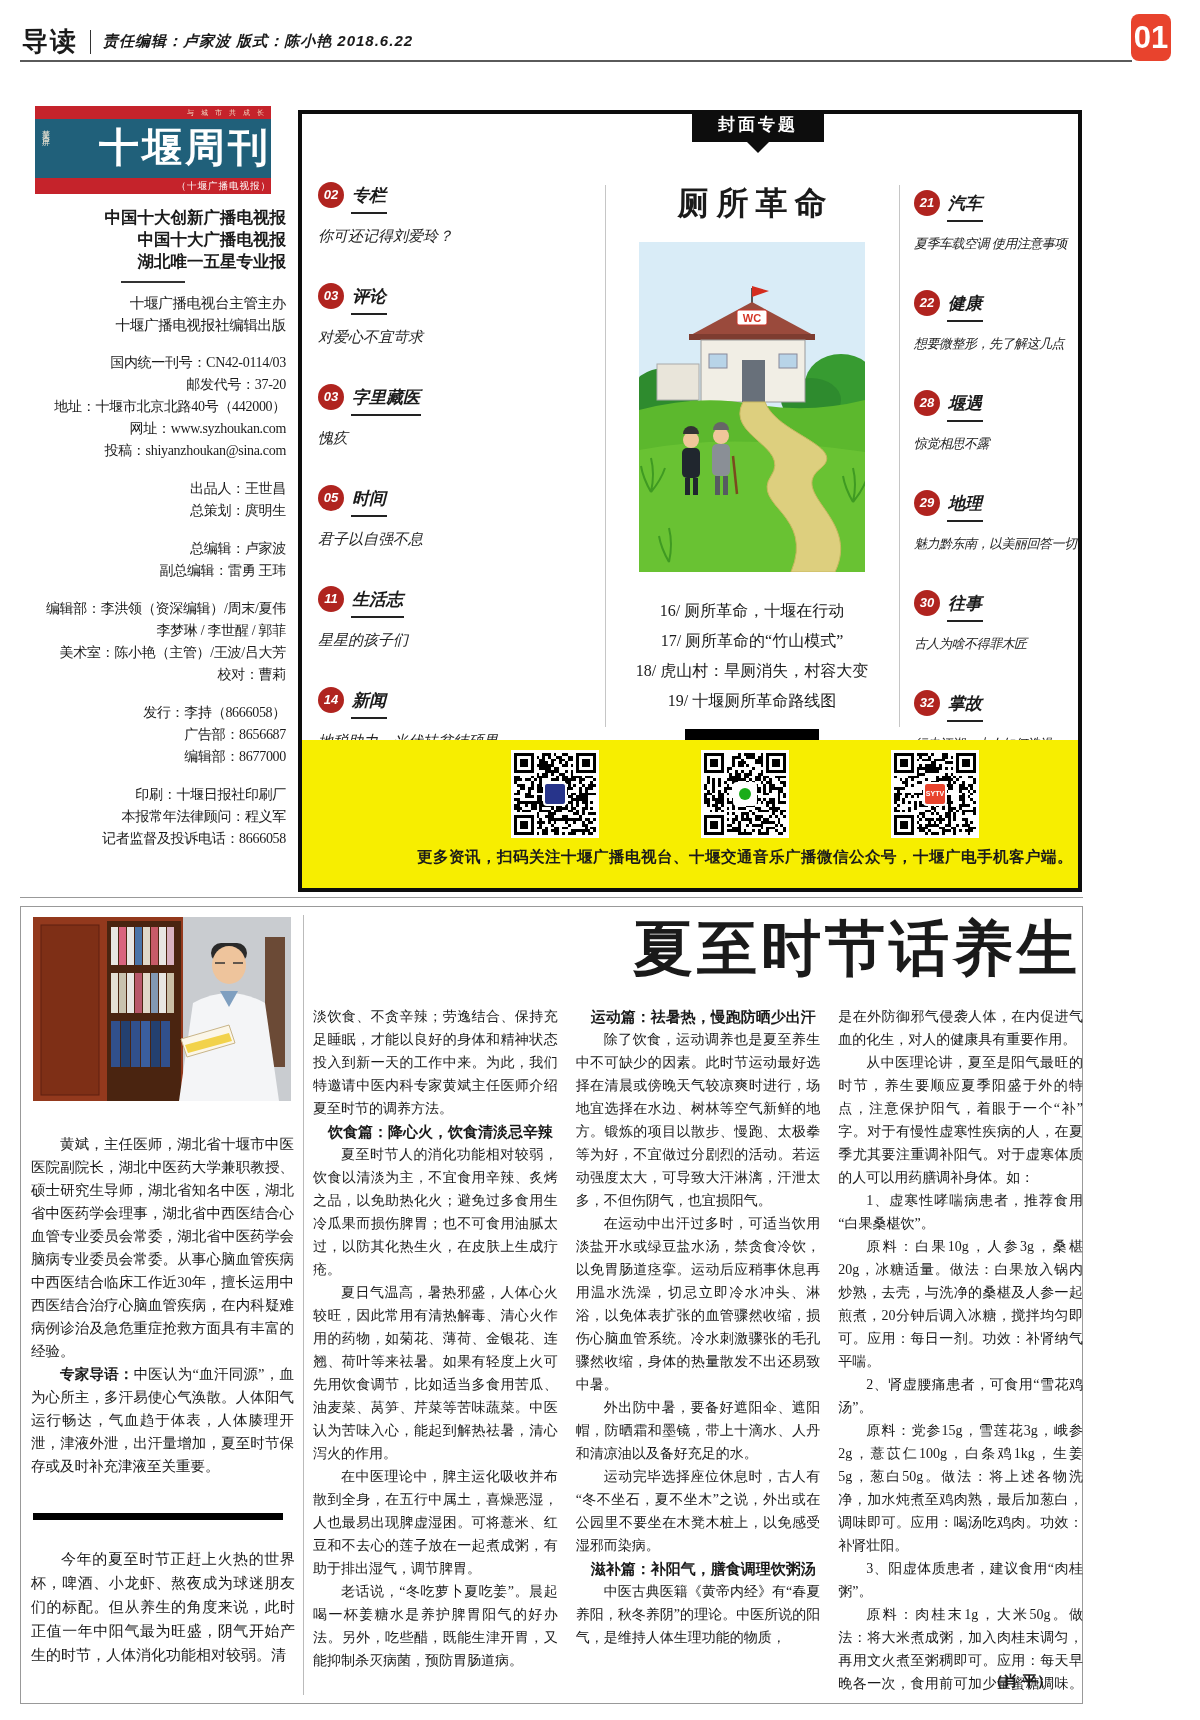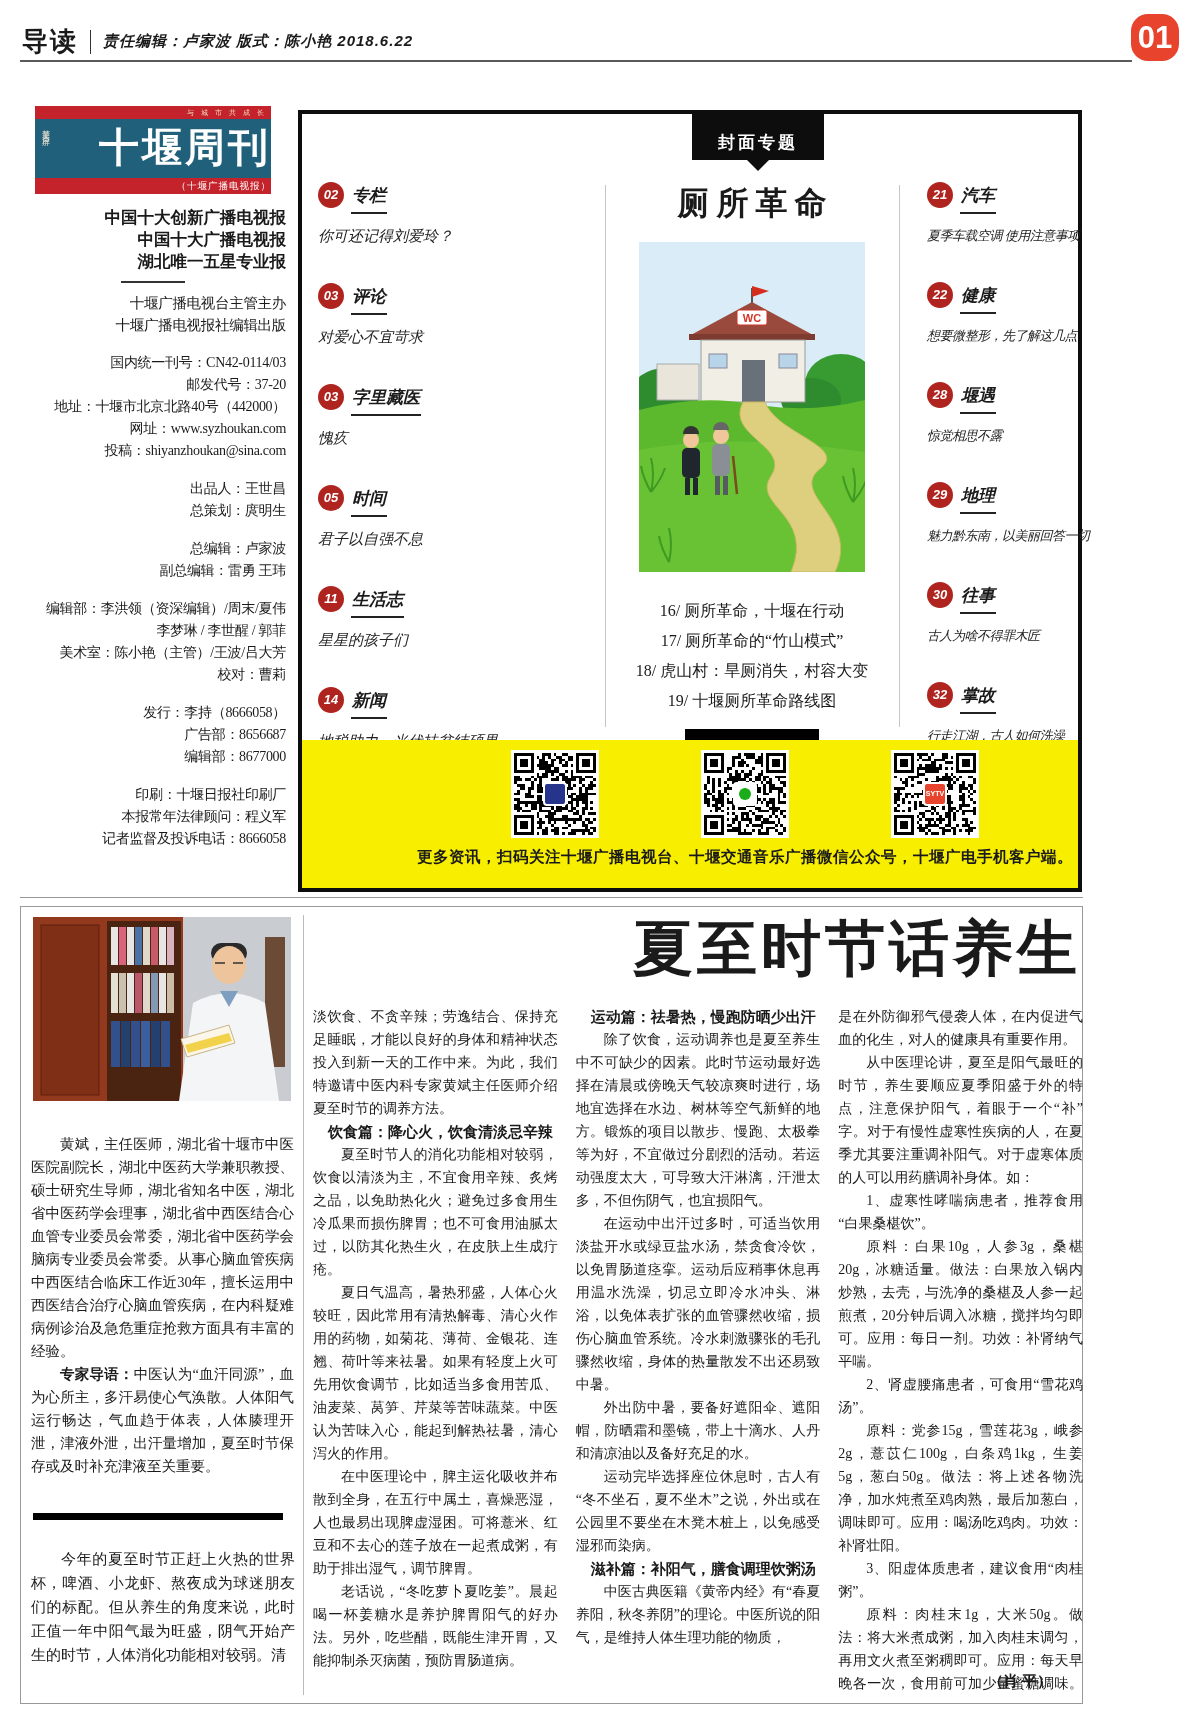--- a/index.html
+++ b/index.html
@@ -6,21 +6,21 @@
   * { margin:0; padding:0; box-sizing:border-box; }
   body { background:#e8e8e8; font-family:"Liberation Serif","DejaVu Serif",serif; color:#1a1a1a; }
   .page { position:relative; width:1200px; height:1720px; background:#ffffff; margin:0 auto; overflow:hidden; }
 
   
   .header { position:absolute; left:22px; top:24px; display:flex; align-items:center; }
   .hdr-section { font-family:"Liberation Sans","DejaVu Sans",sans-serif; font-weight:bold; font-size:26px; letter-spacing:2px; }
   .hdr-sep { width:1px; height:24px; background:#333; margin:0 12px; }
   .hdr-meta { font-family:"Liberation Sans","DejaVu Sans",sans-serif; font-weight:bold; font-style:italic; font-size:15px; letter-spacing:1px; }
   .hdr-rule { position:absolute; left:20px; top:60px; width:1112px; height:2px; background:#5a5a5a; }
-  .page-badge { position:absolute; left:1131px; top:14px; width:48px; height:47px; background:#e8432d; border-radius:17px;
+  .page-badge { position:absolute; left:1131px; top:14px; width:40px; height:47px; background:#e8432d; border-radius:8px;
     color:#fff; font-family:"Liberation Sans",sans-serif; font-weight:bold; font-size:31px; text-align:center; line-height:47px; }
 
   
   .sidebar { position:absolute; left:20px; top:106px; width:266px; text-align:right; }
   .masthead { position:relative; width:236px; height:88px; margin:0 auto; background:#20607a; overflow:hidden; }
   .mh-slogan { position:absolute; top:0; left:0; right:0; height:13px; background:#c5232b; color:#f2d9c2; font-size:7px;
     letter-spacing:7px; line-height:14px; text-indent:7px; font-family:"Liberation Sans",sans-serif; }
   .mh-side { position:absolute; left:4px; top:17px; writing-mode:vertical-rl; font-size:8px; color:#e9e2d2; letter-spacing:3px; }
   .mh-brand { position:absolute; top:13px; left:0; right:0; height:59px; color:#fff; font-weight:bold; font-size:40px;
     line-height:58px; letter-spacing:3px; text-indent:3px; }
@@ -28,29 +28,29 @@
     line-height:16px; letter-spacing:1px; font-family:"Liberation Sans",sans-serif; }
   .sb-honors { margin-top:12px; font-weight:bold; font-size:16.5px; line-height:22px; font-family:"Liberation Sans",sans-serif; }
   .sb-divider { width:64px; height:2px; background:#333; margin:9px auto; }
   .sb-group { margin-top:16px; font-size:14px; line-height:22px; letter-spacing:-0.3px; }
   .sb-group.pub { margin-top:0; font-size:14.5px; }
   .sb-line { white-space:nowrap; }
 
   
   .cover-box { position:absolute; left:298px; top:110px; width:784px; height:782px; border:4px solid #0d0d0d; background:#fff; }
   .cover-tab { position:absolute; top:-4px; left:390px; background:#0d0d0d; color:#fff; font-family:"Liberation Sans",sans-serif;
-    font-weight:bold; font-size:17px; letter-spacing:3px; padding:21px 26px 6px; }
+    font-weight:bold; font-size:17px; letter-spacing:3px; padding:3px 26px 6px; }
   .cover-tab:after { content:""; position:absolute; left:50%; bottom:-11px; margin-left:-12px;
     border-left:12px solid transparent; border-right:12px solid transparent; border-top:12px solid #0d0d0d; }
   .v-rule { position:absolute; top:71px; width:1px; height:542px; background:#c6c6c6; }
   .v-rule.r1 { left:303px; } .v-rule.r2 { left:597px; }
 
   .toc-col { position:absolute; top:68px; }
   .toc-col.left { left:16px; width:280px; }
-  .toc-col.right { left:625px; width:164px; }
+  .toc-col.right { left:612px; width:164px;margin-top:8px; }
   .toc-item { margin-bottom:37px;font-style:italic; }
   .toc-head { display:flex; align-items:flex-start; gap:7px; }
   .toc-badge { flex:0 0 auto; width:26px; height:26px; border-radius:50%; background:#b0241f; color:#fff; text-align:center;
     line-height:26px; font-size:13px; font-weight:bold; font-family:"Liberation Sans",sans-serif; }
   .toc-cat { font-family:"Liberation Sans",sans-serif; font-weight:bold; font-size:17px; padding:2px 1px 5px;
     border-bottom:2px solid #222; }
   .toc-desc { margin-top:13px; font-size:15px; white-space:nowrap; color:#222; }
   .toc-col.right .toc-desc { font-size:13px; letter-spacing:-0.5px; }
 
   .cover-center { position:absolute; left:303px; top:68px; width:294px; text-align:center; }

